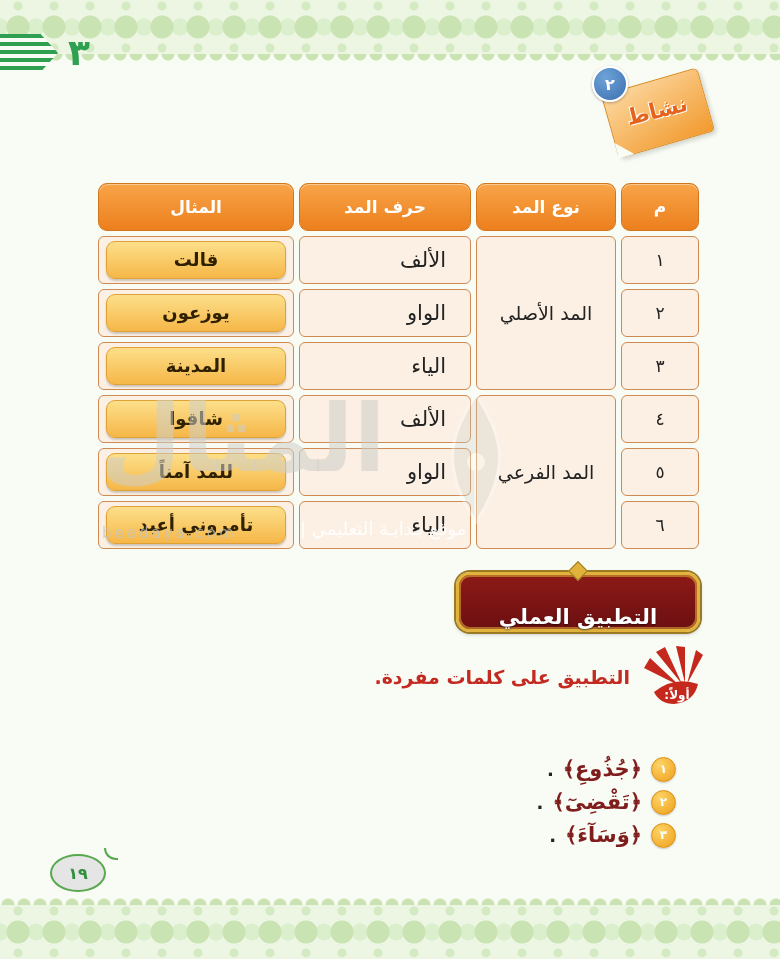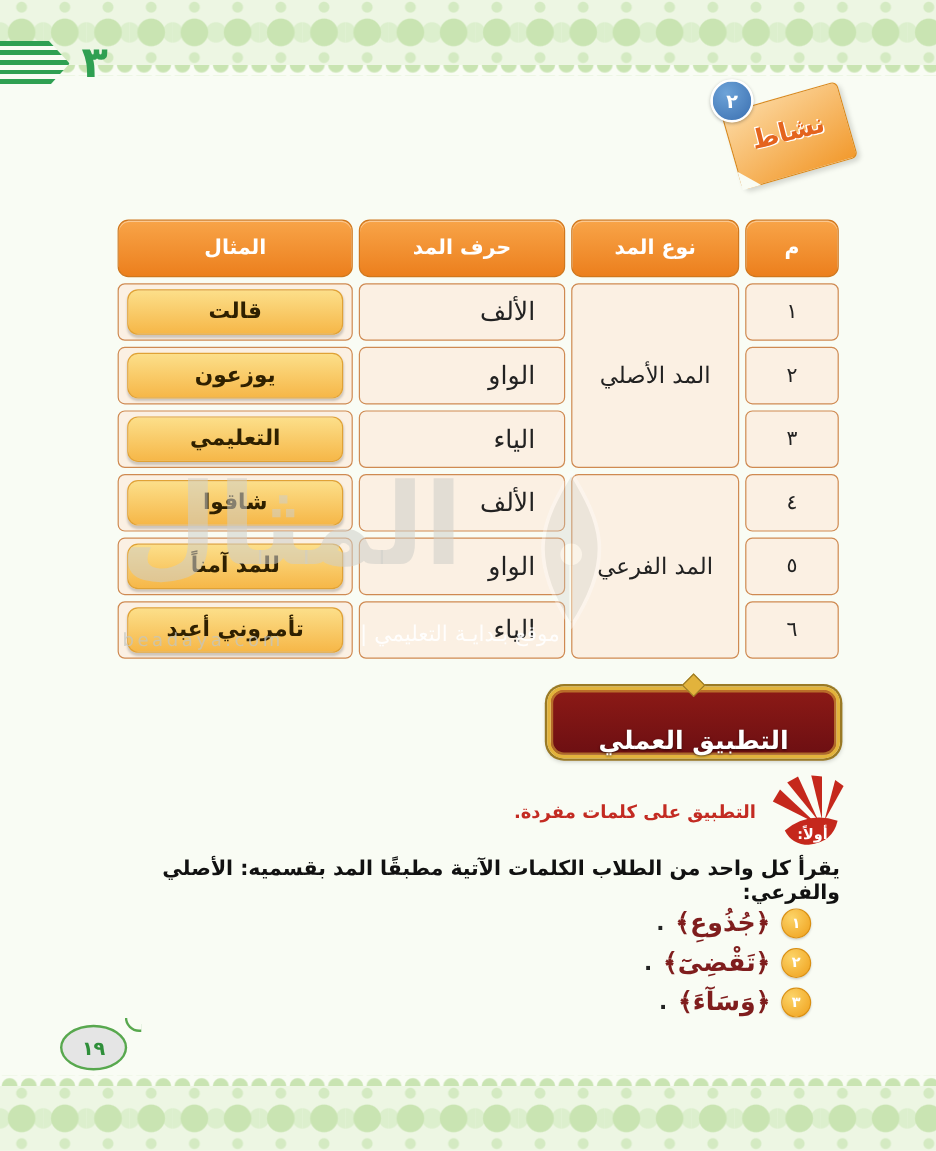--- a/index.html
+++ b/index.html
@@ -95,21 +95,21 @@
     box-shadow:0 0 0 2px #9a7a25,inset 0 0 0 2px rgba(226,179,60,.55),0 2px 4px rgba(0,0,0,.25);
     display:flex;align-items:flex-end;justify-content:center;}
   .banner::before{content:"";position:absolute;top:-11px;left:50%;
     width:12px;height:12px;background:#e2b33c;border:1px solid #9a7a25;
     transform:translateX(-50%) rotate(45deg);}
   .banner-text{color:#fff;font-weight:bold;font-size:21px;text-shadow:0 1px 2px rgba(0,0,0,.6);}
 
   
   .firstly{position:absolute;top:646px;right:70px;display:flex;direction:rtl;
     align-items:center;gap:10px;height:62px;}
-  .firstly-text{color:#c32b22;font-weight:bold;font-size:15px;}
+  .firstly-text{color:#c32b22;font-weight:bold;font-size:19px;}
 
   
   .app-instruction{position:absolute;top:714px;right:80px;width:600px;
     direction:rtl;text-align:right;font-size:17px;font-weight:bold;color:#111;}
 
   
   .q-item{position:absolute;right:104px;height:30px;display:flex;direction:rtl;
     align-items:center;gap:9px;}
   .q-item.i1{top:754px;} .q-item.i2{top:787px;} .q-item.i3{top:820px;}
   .q-num{width:23px;height:23px;border-radius:50%;flex:0 0 auto;
@@ -175,21 +175,21 @@
         <td>٢</td>
         <td class="letter">الواو</td>
         <td>
             <div class="ex-box">يوزعون</div>
           </td>
       </tr>
       <tr>
         <td>٣</td>
         <td class="letter">الياء</td>
         <td>
-            <div class="ex-box">التعليمي</div>
+            <div class="ex-box">المدينة</div>
           </td>
       </tr>
       <tr>
         <td>٤</td>
         <td class="type" rowspan="3">المد الفرعي</td>
         <td class="letter">الألف</td>
         <td>
             <div class="ex-box">شاقوا</div>
           </td>
       </tr>
@@ -232,21 +232,20 @@
         <path d="M42 38 L16 6 L25 1 Z"></path>
         <path d="M45 37 L36 0 L45 1 Z"></path>
         <path d="M47 38 L56 4 L63 9 Z"></path>
         <path d="M14 46 Q34 30 58 38 Q54 56 34 58 Q20 58 14 46 Z"></path>
       </g>
       <text x="37" y="53" font-size="12" font-weight="bold" fill="#ffffff" text-anchor="middle">أولاً:</text>
     </svg>
     <div class="firstly-text">التطبيق على كلمات مفردة.</div>
   </div>
 
-  <div class="app-instruction">يقرأ كل واحد من الطلاب الكلمات الآتية مطبقًا المد بقسميه: الأصلي والفرعي:</div>
 
   <div class="q-item i1">
     <div class="q-num">١</div>
     <div class="q-word">﴿جُذُوعِ﴾</div>
     <div class="q-period">.</div>
   </div>
   <div class="q-item i2">
     <div class="q-num">٢</div>
     <div class="q-word">﴿تَقْضِىٓ﴾</div>
     <div class="q-period">.</div>

